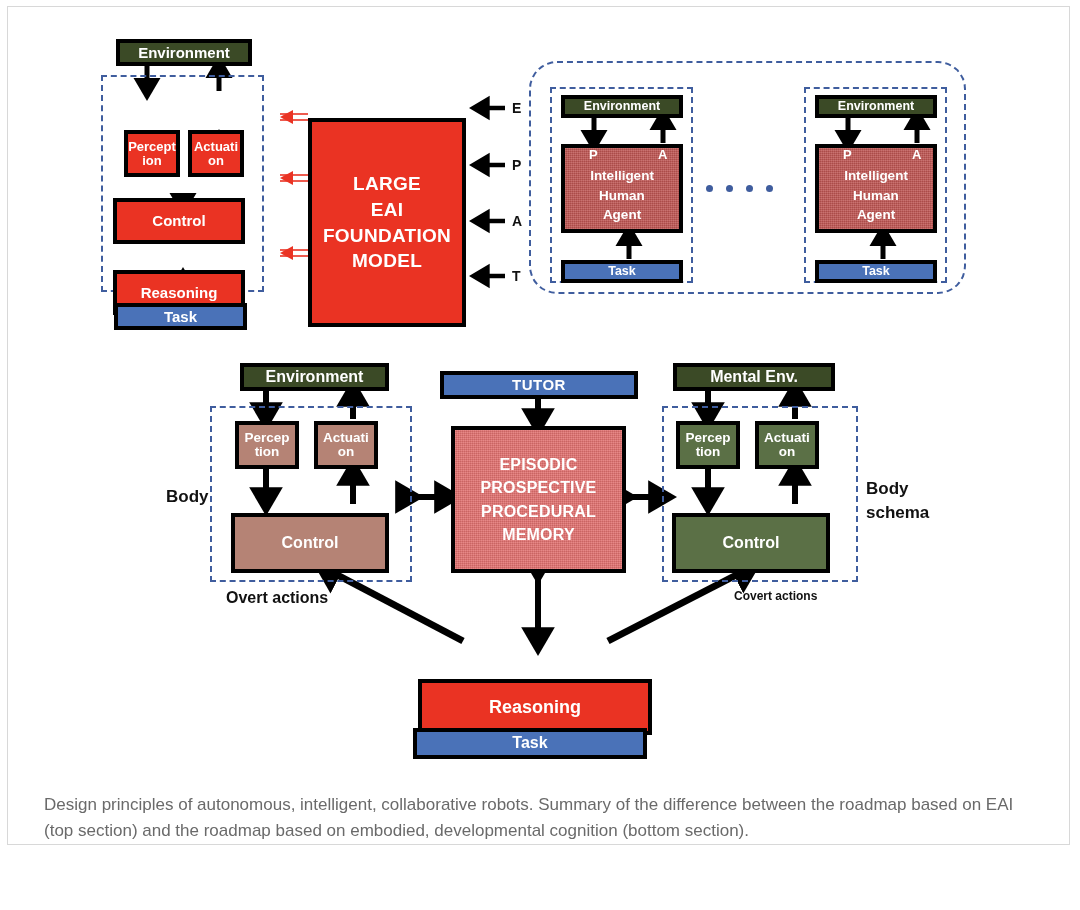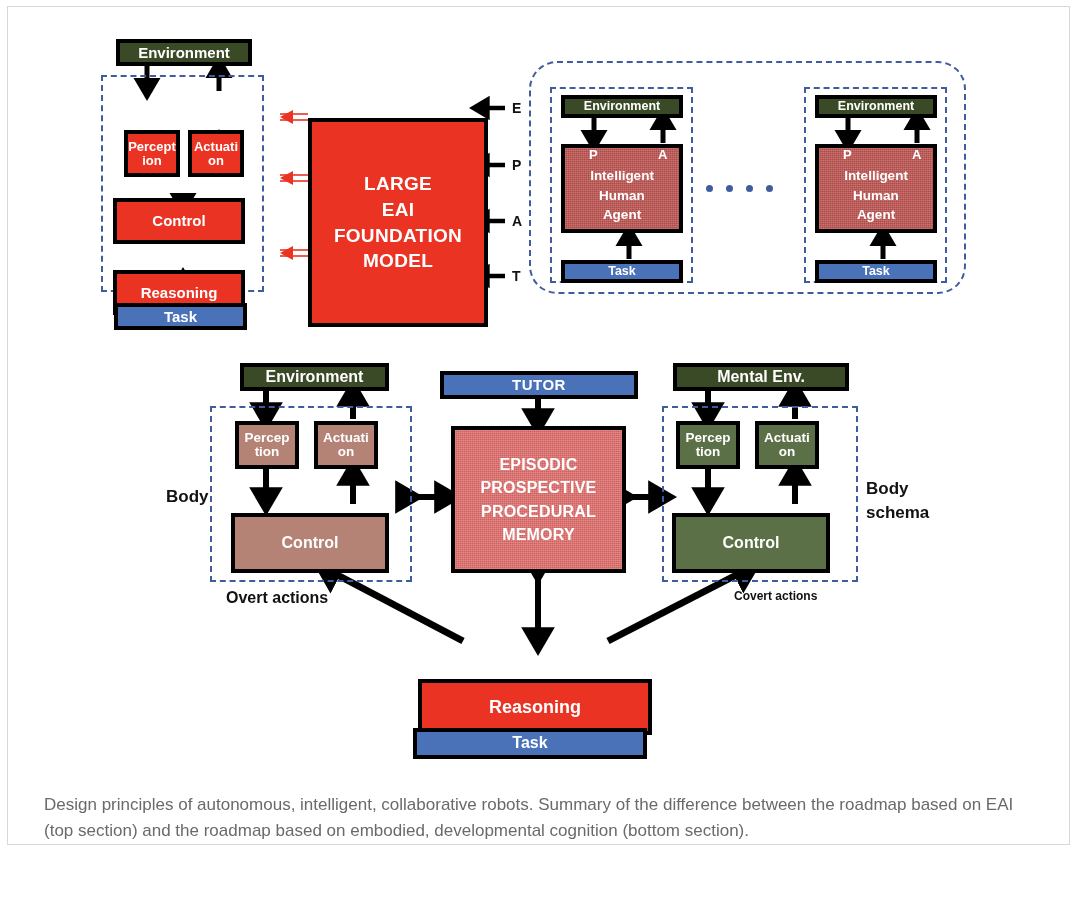--- a/index.html
+++ b/index.html
@@ -145,21 +145,21 @@
 
   <div class="box red-bright" style="left:180px; top:85px; width:56px; height:47px; font-size:13px; white-space:pre-line;">Actuati
 on</div>
 
   <div class="box red-bright" style="left:105px; top:153px; width:132px; height:46px; font-size:15px;">Control</div>
 
   <div class="box red-bright" style="left:105px; top:225px; width:132px; height:45px; font-size:15px;">Reasoning</div>
 
   <div class="box blue" style="left:106px; top:296px; width:133px; height:27px; font-size:15px;">Task</div>
 
-  <div class="box red-bright" style="left:300px; top:73px; width:180px; height:209px; font-size:19px;
+  <div class="box red-bright" style="left:300px; top:73px; width:158px; height:209px; font-size:19px;
               white-space:pre-line; line-height:1.35; letter-spacing:.3px;">LARGE
 EAI
 FOUNDATION
 MODEL</div>
 
   <div class="label" style="left:504px; top:93px; font-size:14px;">E</div>
   <div class="label" style="left:504px; top:150px; font-size:14px;">P</div>
   <div class="label" style="left:504px; top:206px; font-size:14px;">A</div>
   <div class="label" style="left:504px; top:261px; font-size:14px;">T</div>
 
@@ -211,21 +211,21 @@
   <div class="box blue" style="left:432px; top:364px; width:198px; height:28px; font-size:15px; letter-spacing:.5px;">TUTOR</div>
 
   <div class="box salmon tex" style="left:443px; top:419px; width:175px; height:147px; font-size:16px;
               white-space:pre-line; line-height:1.45; letter-spacing:.2px;">EPISODIC
 PROSPECTIVE
 PROCEDURAL
 MEMORY</div>
 
   <div class="dashed-rect" style="left:654px; top:399px; width:196px; height:176px;"></div>
 
-  <div class="box green-dark" style="left:665px; top:356px; width:176px; height:28px; font-size:16px;">Mental Env.</div>
+  <div class="box green-dark" style="left:665px; top:356px; width:162px; height:28px; font-size:16px;">Mental Env.</div>
 
   <div class="box green-mid" style="left:668px; top:414px; width:64px; height:48px; font-size:13.5px; white-space:pre-line;">Percep
 tion</div>
 
   <div class="box green-mid" style="left:747px; top:414px; width:64px; height:48px; font-size:13.5px; white-space:pre-line;">Actuati
 on</div>
 
   <div class="box green-mid" style="left:664px; top:506px; width:158px; height:60px; font-size:16px;">Control</div>
 
   <div class="label" style="left:858px; top:470px; font-size:17px; white-space:pre-line; line-height:1.4;">Body

